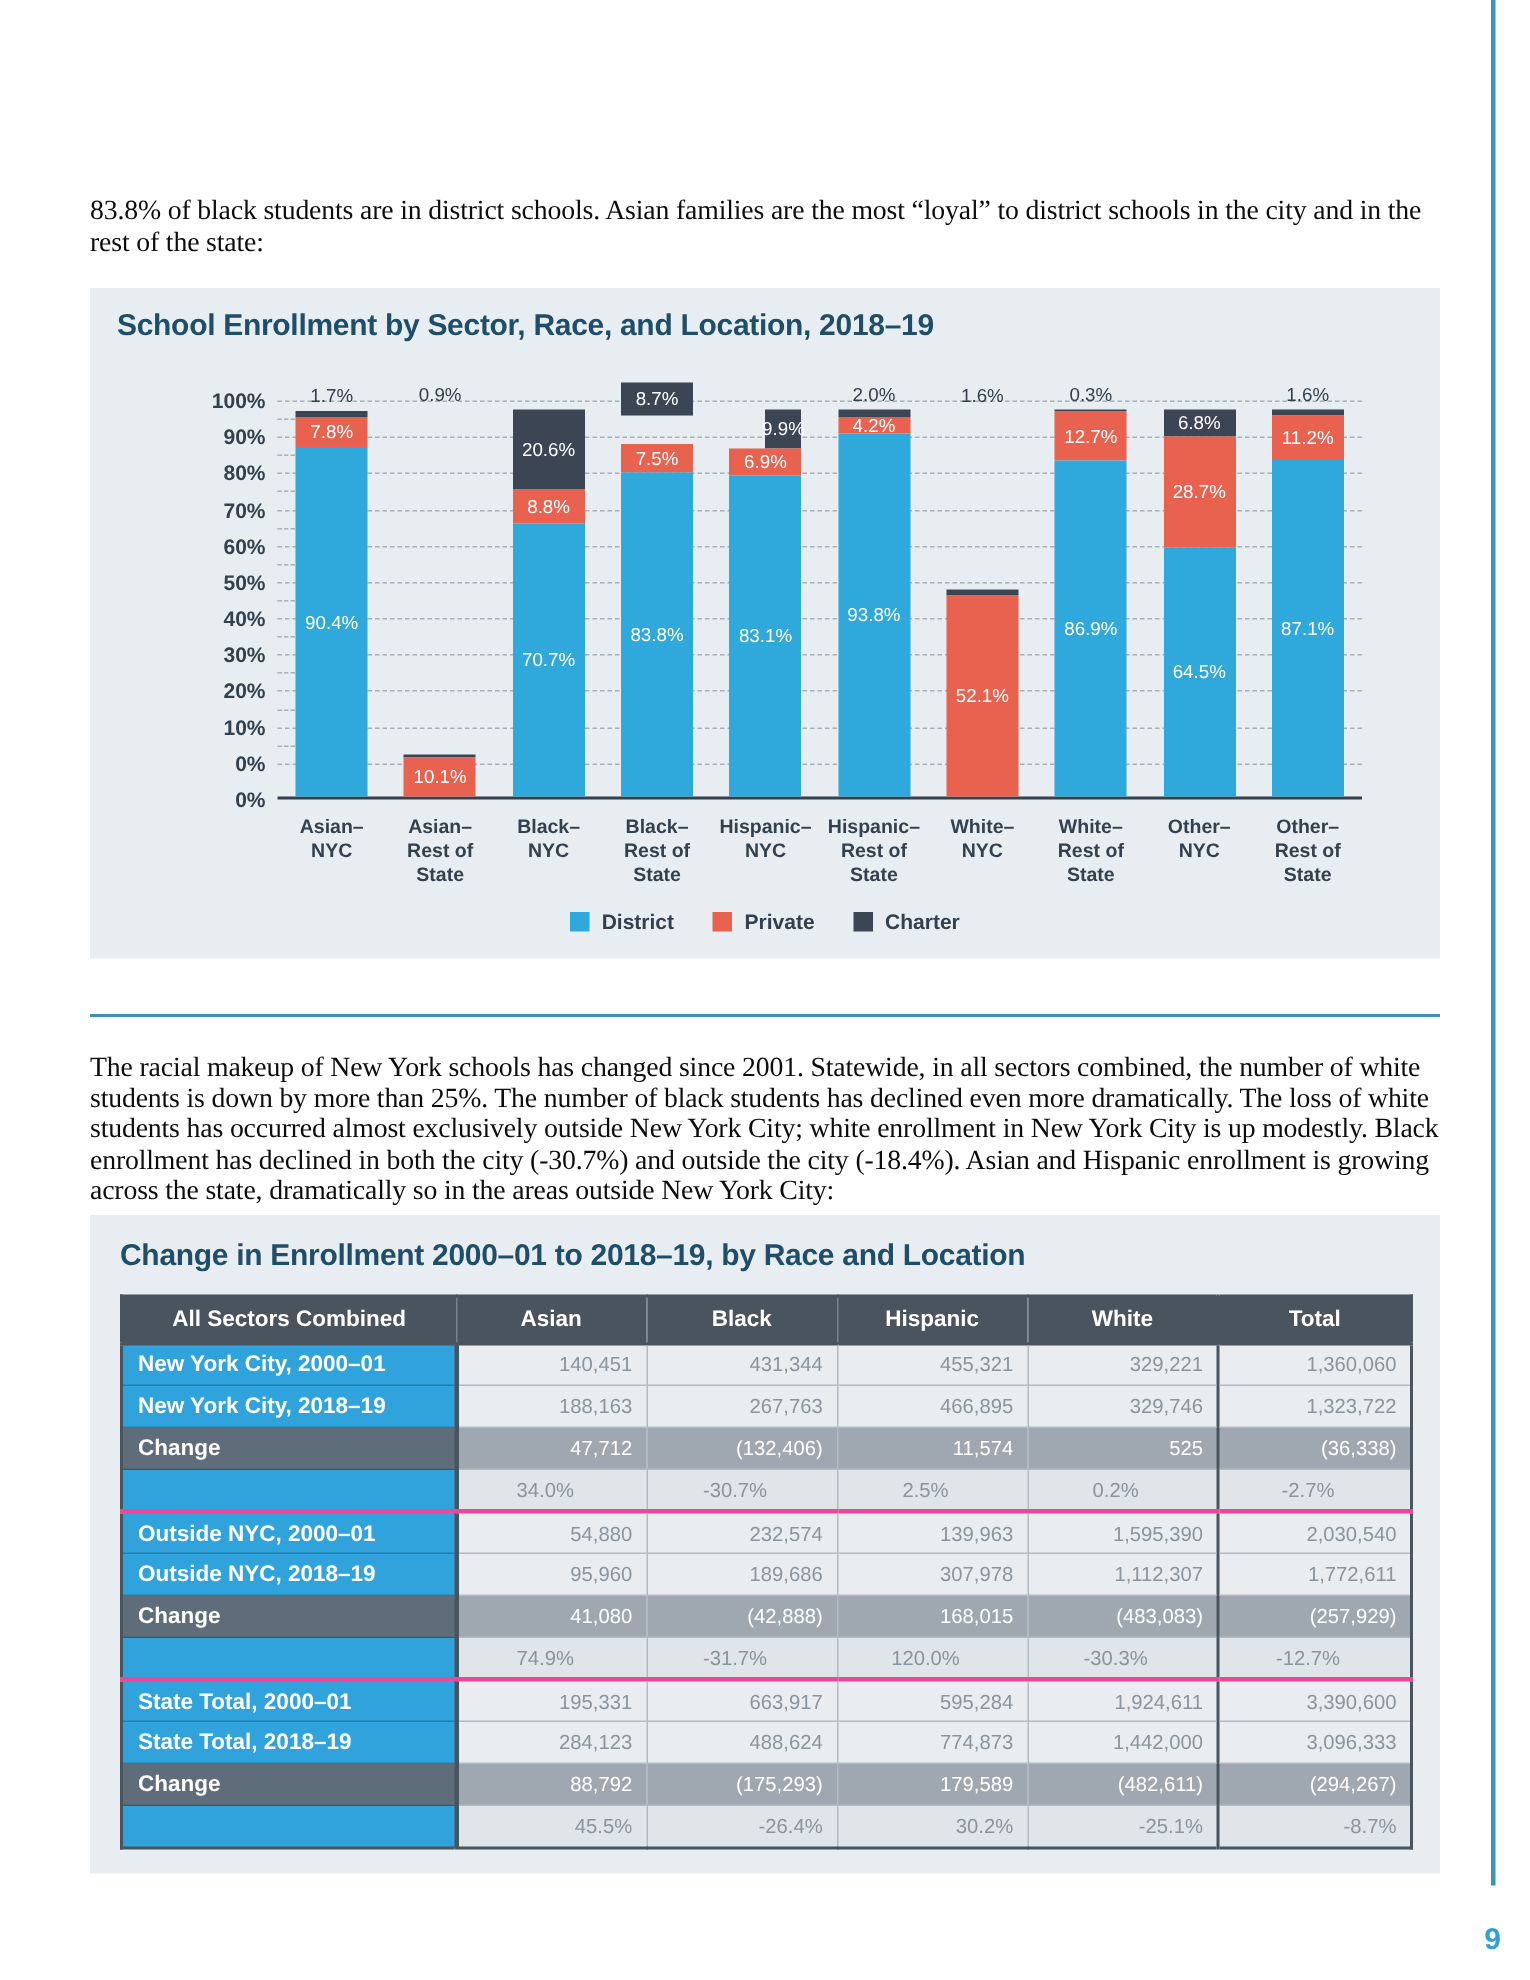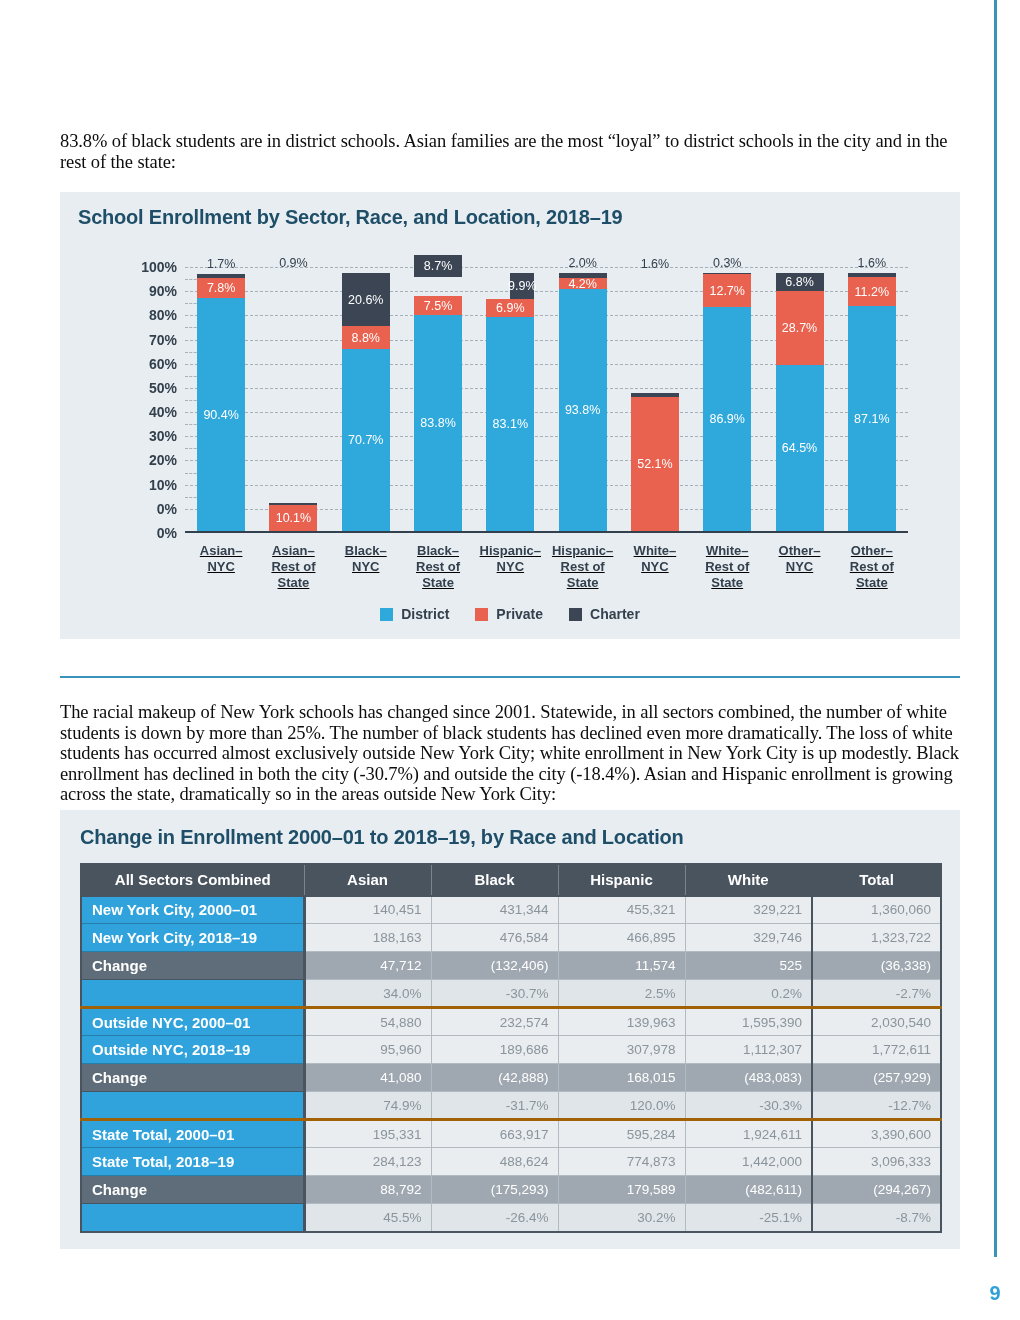--- a/index.html
+++ b/index.html
@@ -28,21 +28,21 @@
   .bars { position:absolute; left:0; bottom:0; width:100%; height:100%;
     display:flex; justify-content:space-around; align-items:flex-end; }
   .bar { position:relative; width:48px; display:flex; flex-direction:column;
     justify-content:flex-end; }
   .seg { position:relative; display:flex; align-items:center; justify-content:center; }
   .seg-label { font-size:12.5px; color:#fff; white-space:nowrap; line-height:10px; }
   .outside-label { position:absolute; left:-25%; width:150%; text-align:center;
     font-size:12.5px; color:#33404d; white-space:nowrap; }
 
   .cats { position:absolute; left:125px; top:351px; width:723px;
-    display:flex; justify-content:space-around;text-decoration:underline; }
+    display:flex; justify-content:space-around; }
   .cat { width:72px; text-align:center; font-size:13px; font-weight:bold; color:#33404d;
     line-height:16px; white-space:pre-line; }
 
   .legend { position:absolute; left:0; top:414px; width:100%;
     display:flex; justify-content:center; gap:26px; }
   .legend-item { display:flex; align-items:center; gap:8px; }
   .legend-swatch { width:13px; height:13px; }
   .legend-label { font-size:14px; font-weight:600; color:#33404d; }
 
   
@@ -63,21 +63,21 @@
   table.data th.rlabel { background:#31a3dc; color:#fff; text-align:left; font-size:15px;
     font-weight:bold; padding-left:10px; border-right:3px solid #49545f;
     border-top:1px solid rgba(0,0,0,0.22); }
   table.data tr.change th.rlabel { background:#5e6d79; }
   table.data td.num { background:#e9edf0; color:#8a949c; text-align:right; font-size:13.5px;
     padding-right:9px; border-right:1px solid #b3bbc2; border-top:1px solid #b3bbc2; }
   table.data tr.percent td.num { background:#dfe5e9; }
   table.data tr.change td.num { background:#9fa8b0; color:#fff; }
   table.data tbody tr { height:28px; }
   table.data .col-total { border-left:2px solid #49545f; }
-  table.data tr.group-end th, table.data tr.group-end td { border-bottom:3px solid #a16207; }
+  table.data tr.group-end th, table.data tr.group-end td { border-bottom:3px solid #ec4899;text-align:center; }
 
   
   .edge-rule { position:absolute; left:994px; top:0; width:3px; height:1257px; background:#3a94ba; }
   .page-num { position:absolute; left:982px; top:1282px; width:26px; text-align:center;
     font-size:20px; font-weight:bold; color:#2fa0d8; }
 </style>
 </head>
 <body>
 
 <div class="page">
@@ -295,21 +295,21 @@
               <th class="rlabel" scope="row">New York City, 2000–01</th>
               <td class="num">140,451</td>
               <td class="num">431,344</td>
               <td class="num">455,321</td>
               <td class="num">329,221</td>
               <td class="num col-total">1,360,060</td>
             </tr>
             <tr class="data">
               <th class="rlabel" scope="row">New York City, 2018–19</th>
               <td class="num">188,163</td>
-              <td class="num">476,584</td>
+              <td class="num">267,763</td>
               <td class="num">466,895</td>
               <td class="num">329,746</td>
               <td class="num col-total">1,323,722</td>
             </tr>
             <tr class="change">
               <th class="rlabel" scope="row">Change</th>
               <td class="num">47,712</td>
               <td class="num">(132,406)</td>
               <td class="num">11,574</td>
               <td class="num">525</td>

